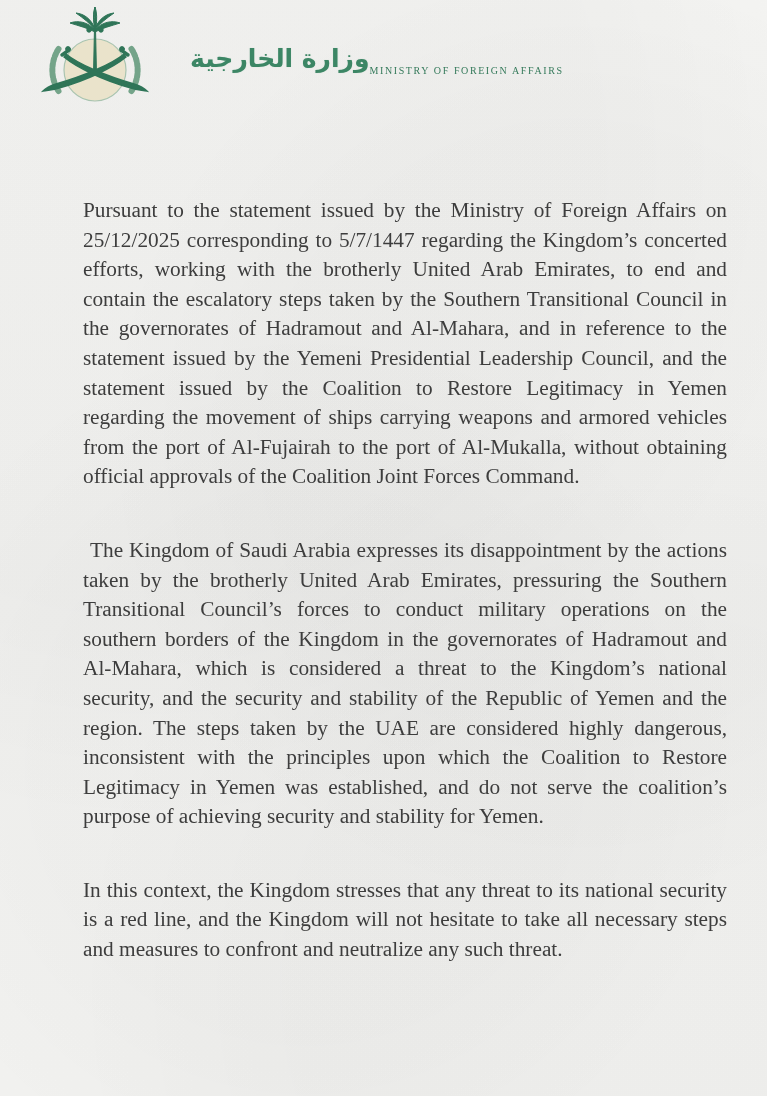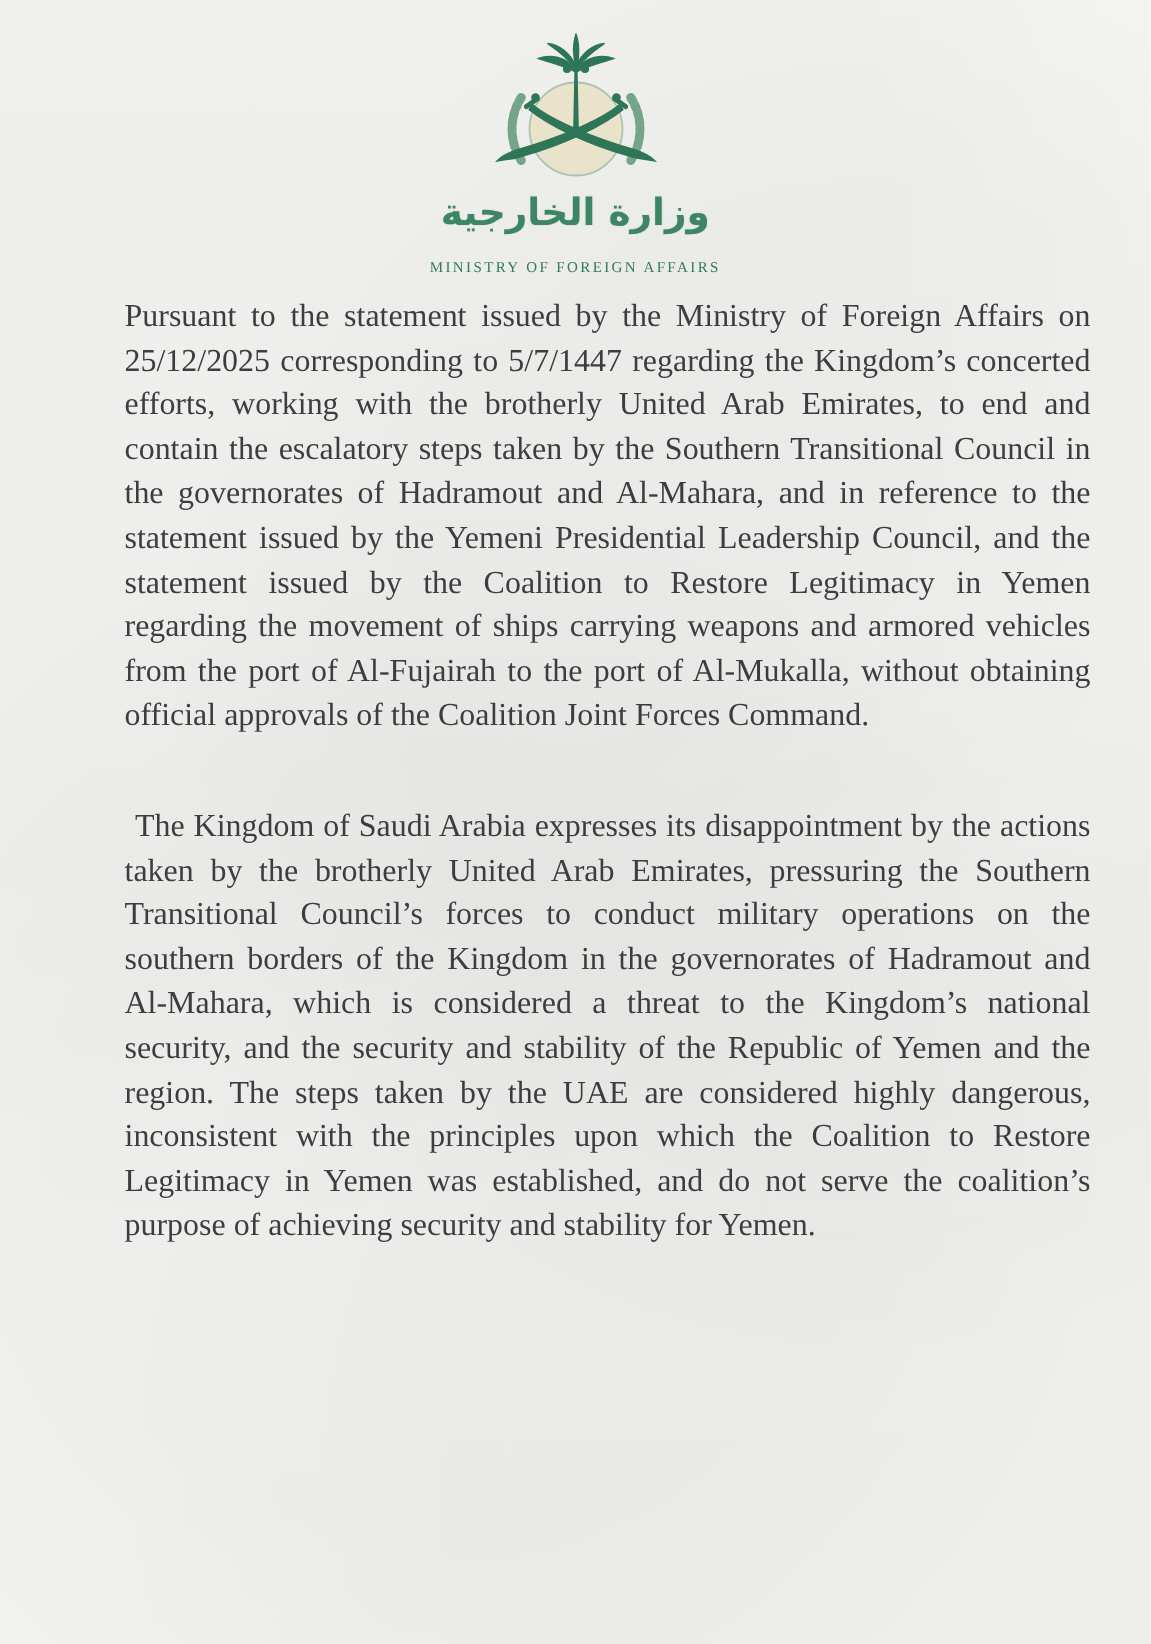--- a/index.html
+++ b/index.html
@@ -15,25 +15,25 @@
     background-image:
       radial-gradient(circle at 20% 15%, rgba(0,0,0,0.018) 0 40%, transparent 60%),
       radial-gradient(circle at 75% 40%, rgba(0,0,0,0.014) 0 35%, transparent 55%),
       radial-gradient(circle at 40% 70%, rgba(0,0,0,0.016) 0 30%, transparent 50%),
       radial-gradient(circle at 85% 90%, rgba(0,0,0,0.015) 0 30%, transparent 50%),
       linear-gradient(180deg, #f4f4f2 0%, #f2f2f0 50%, #f1f1ef 100%);
     font-family: "Liberation Serif", "DejaVu Serif", serif;
   }
   .logo-block {
     position: absolute;
-    top: 22px;
+    top: 6px;
     left: 0;
     width: 100%;
     display: flex;
-    flex-direction: column;
+    flex-direction: row;
     align-items: center;
     text-align: right;
   }
   .emblem-svg {
     display: block;
   }
   .arabic-title {
     margin-top: -6px;
     font-family: "DejaVu Sans", sans-serif;
     font-size: 25px;
@@ -114,15 +114,16 @@
     </svg>
 
     <div class="arabic-title" dir="rtl">وزارة الخارجية</div>
 
     <div class="ministry-caption">MINISTRY OF FOREIGN AFFAIRS</div>
   </div>
 
   <div class="statement-body">
     <p>Pursuant to the statement issued by the Ministry of Foreign Affairs on 25/12/2025 corresponding to 5/7/1447 regarding the Kingdom’s concerted efforts, working with the brotherly United Arab Emirates, to end and contain the escalatory steps taken by the Southern Transitional Council in the governorates of Hadramout and Al-Mahara, and in reference to the statement issued by the Yemeni Presidential Leadership Council, and the statement issued by the Coalition to Restore Legitimacy in Yemen regarding the movement of ships carrying weapons and armored vehicles from the port of Al-Fujairah to the port of Al-Mukalla, without obtaining official approvals of the Coalition Joint Forces Command.</p>
     <p class="indent-sm">The Kingdom of Saudi Arabia expresses its disappointment by the actions taken by the brotherly United Arab Emirates, pressuring the Southern Transitional Council’s forces to conduct military operations on the southern borders of the Kingdom in the governorates of Hadramout and Al-Mahara, which is considered a threat to the Kingdom’s national security, and the security and stability of the Republic of Yemen and the region. The steps taken by the UAE are considered highly dangerous, inconsistent with the principles upon which the Coalition to Restore Legitimacy in Yemen was established, and do not serve the coalition’s purpose of achieving security and stability for Yemen.</p>
+    <p>In this context, the Kingdom stresses that any threat to its national security is a red line, and the Kingdom will not hesitate to take all necessary steps and measures to confront and neutralize any such threat.</p>
   </div>
 
 </div>
 
 </body></html>

